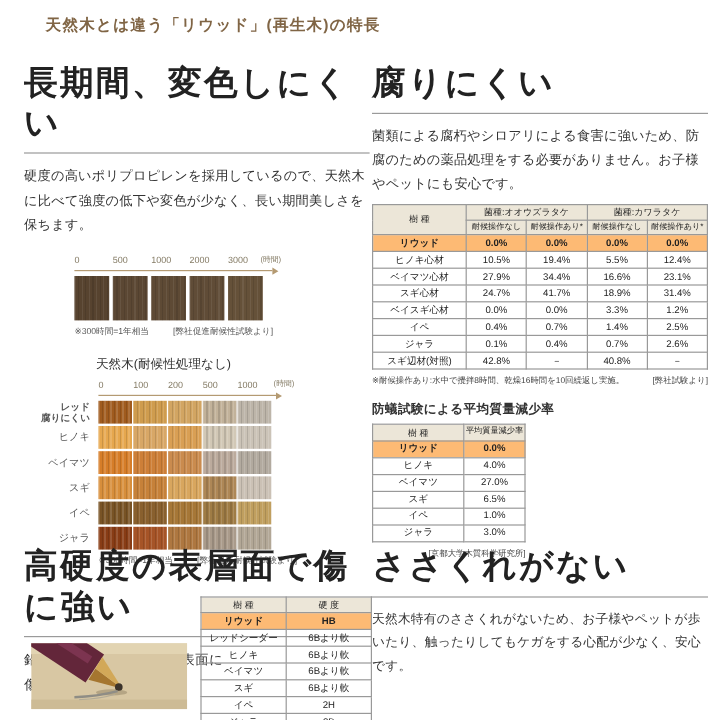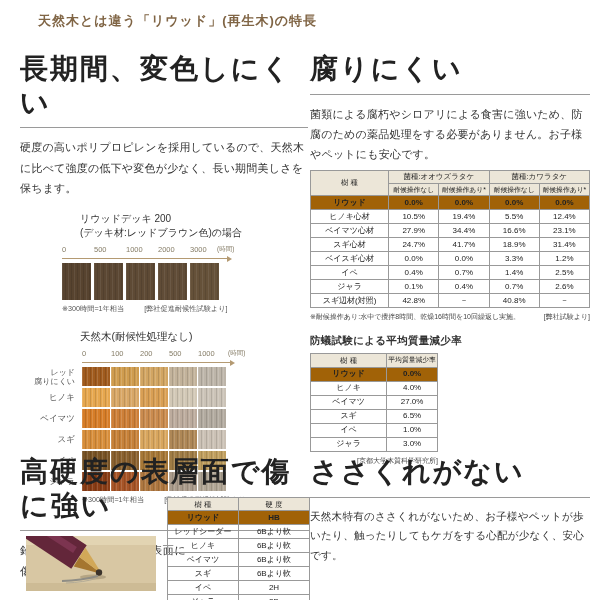--- a/index.html
+++ b/index.html
@@ -46,21 +46,21 @@
   .c2-notes { margin-left:62px; }
 
   
   .tbl-title { font-size:10.5px; font-weight:600; color:#333; letter-spacing:0.3px; }
   table { border-collapse:collapse; width:100%; }
   th,td { border:1px solid #999; text-align:center; font-weight:normal; color:#222;
     padding:1.5px 1px; font-size:8px; line-height:1.25; }
   thead th { background:#ece6d8; font-size:7.5px; }
   thead .sub th { font-size:6.8px; }
   table { border:1px solid #555; }
-  tr.hl th, tr.hl td { background:#a16207; font-weight:bold; }
+  tr.hl th, tr.hl td { background:#fdba74; font-weight:bold; }
   .tnote { display:flex; justify-content:space-between; margin-top:4px; font-size:7px; color:#444; }
   .src { font-size:7px; color:#444; text-align:right; margin-top:4px; }
 
   .decay-table { margin-top:5px; }
   .termite-wrap { width:128px; }
   .hard-wrap { position:absolute; left:147px; top:42px; width:143px; }
 
   .pencil-photo { position:absolute; left:6px; top:81px; width:130px; height:55px; display:block; }
 </style>
 </head>
@@ -69,24 +69,20 @@
 <div class="page">
 
   <h1 class="page-title">天然木とは違う「リウッド」(再生木)の特長</h1>
 
   <section class="sec" style="left:20px; top:52px; width:288px;">
     <h2 class="sec-h">長期間、変色しにくい</h2>
     <div class="rule"></div>
     <p class="body-text">硬度の高いポリプロピレンを採用しているので、天然木に比べて強度の低下や変色が少なく、長い期間美しさを保ちます。</p>
 
     <div class="chart1">
-      <div class="chart-label">
-        <div>リウッドデッキ 200</div>
-        <div>(デッキ材:レッドブラウン色)の場合</div>
-      </div>
       <div class="axis">
         <span style="left:0">0</span>
         <span style="left:32px">500</span>
         <span style="left:64px">1000</span>
         <span style="left:96px">2000</span>
         <span style="left:128px">3000</span>
         <span style="left:155px; font-size:6.5px;">(時間)</span>
       </div>
       <div class="arrow">
         <div class="line" style="width:165px;"></div>
@@ -114,21 +110,21 @@
         <span style="left:87px">500</span>
         <span style="left:116px">1000</span>
         <span style="left:146px; font-size:6.5px;">(時間)</span>
       </div>
       <div class="arrow c2-arrow">
         <div class="line" style="width:148px;"></div>
           <div class="head" style="left:148px;"></div>
       </div>
       <div class="grid">
         <div class="grow">
-          <div class="glabel" style="font-size:8px;"><span>レッド</span><br><span>腐りにくい</span></div>
+          <div class="glabel" style="font-size:8px;font-weight:bold;"><span>レッド</span><br><span>腐りにくい</span></div>
           <div class="gcells">
             <div class="gcell" style="background-color: rgb(160, 91, 30);"></div>
             <div class="gcell" style="background-color: rgb(207, 156, 78);"></div>
             <div class="gcell" style="background-color: rgb(210, 165, 98);"></div>
             <div class="gcell" style="background-color: rgb(194, 178, 154);"></div>
             <div class="gcell" style="background-color: rgb(189, 181, 169);"></div>
           </div>
         </div>
         <div class="grow">
           <div class="glabel"><span>ヒノキ</span></div>

